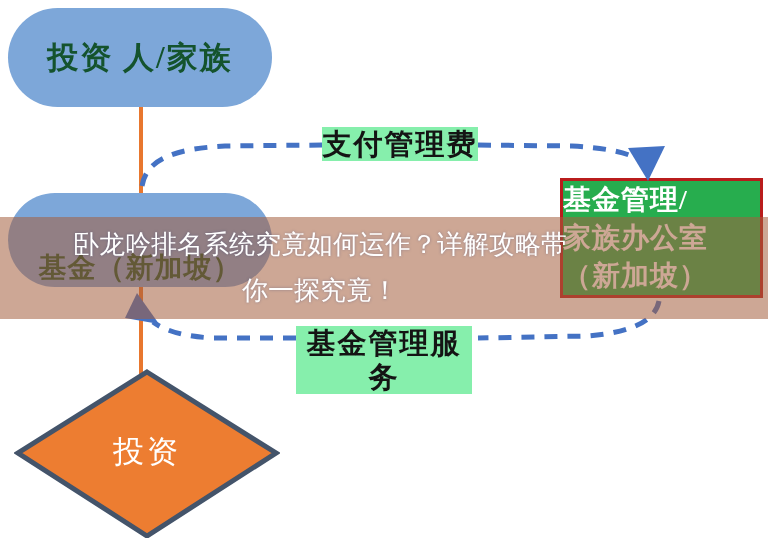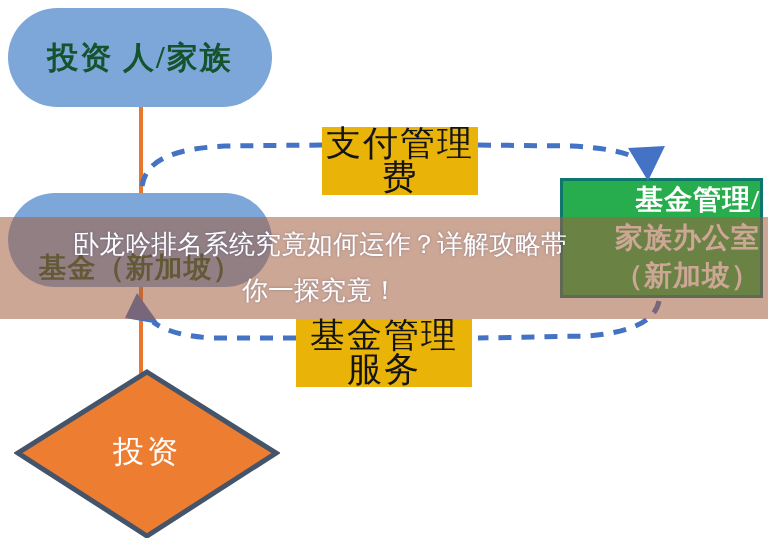--- a/index.html
+++ b/index.html
@@ -13,35 +13,35 @@
   .pill{
     position:absolute;background:#7da7d9;border-radius:50px;z-index:2;
     display:flex;align-items:center;justify-content:center;
     color:#14532d;font-weight:700;letter-spacing:2px;
   }
   .pill.investor{left:8px;top:8px;width:264px;height:99px;font-size:31px;}
   .pill.fund{left:8px;top:193px;width:264px;height:94px;font-size:28px;letter-spacing:1px;align-items:flex-end;}
   
   .manager{
     position:absolute;left:560px;top:178px;width:197px;height:114px;
-    background:#27ad4e;border:3px solid #0f766e;z-index:2;
-    display:flex;flex-direction:column;align-items:flex-end;justify-content:center;
+    background:#27ad4e;border:3px solid #b91c1c;z-index:2;
+    display:flex;flex-direction:column;align-items:flex-start;justify-content:center;
     color:#ffffff;font-size:28px;font-weight:700;line-height:38px;letter-spacing:1px;
   }
   
   .arrows{position:absolute;left:0;top:0;width:768px;height:538px;z-index:3;pointer-events:none;}
   .edge{stroke:#4472c4;stroke-width:5;fill:none;stroke-dasharray:13 10;}
   .head{fill:#4472c4;stroke:none;}
   
   .edge-label{
-    position:absolute;z-index:4;background:#eab308;text-align:center;
-    color:#141414;font-size:35px;font-weight:400;letter-spacing:2px;line-height:34px;
+    position:absolute;z-index:4;background:#86efac;text-align:center;
+    color:#141414;font-size:29px;font-weight:700;letter-spacing:2px;line-height:34px;
   }
   .edge-label.fee{left:322px;top:127px;width:156px;}
-  .edge-label.service{left:296px;top:319px;width:176px;}
+  .edge-label.service{left:296px;top:326px;width:176px;}
   
   .diamond-wrap{position:absolute;left:14px;top:368px;width:266px;height:172px;z-index:2;}
   .diamond-label{
     position:absolute;left:14px;top:368px;width:266px;height:168px;z-index:2;
     display:flex;align-items:center;justify-content:center;
     color:#ffffff;font-size:31px;font-weight:400;letter-spacing:3px;
   }
   
   .band{position:absolute;left:0;top:217px;width:768px;height:102px;background:rgba(164,95,62,0.55);z-index:5;}
   .headline{

